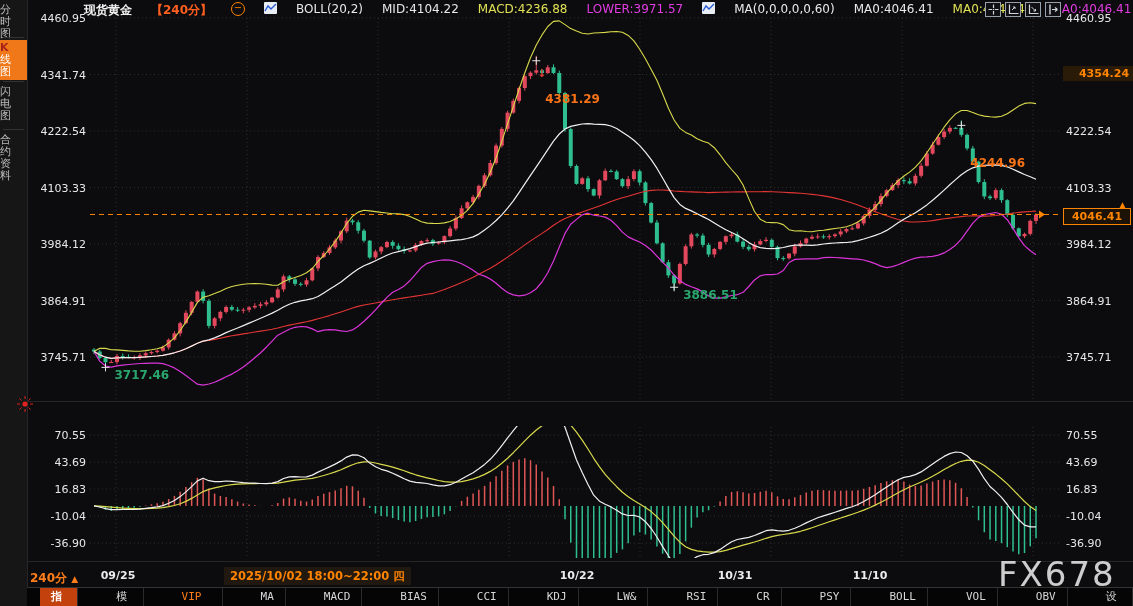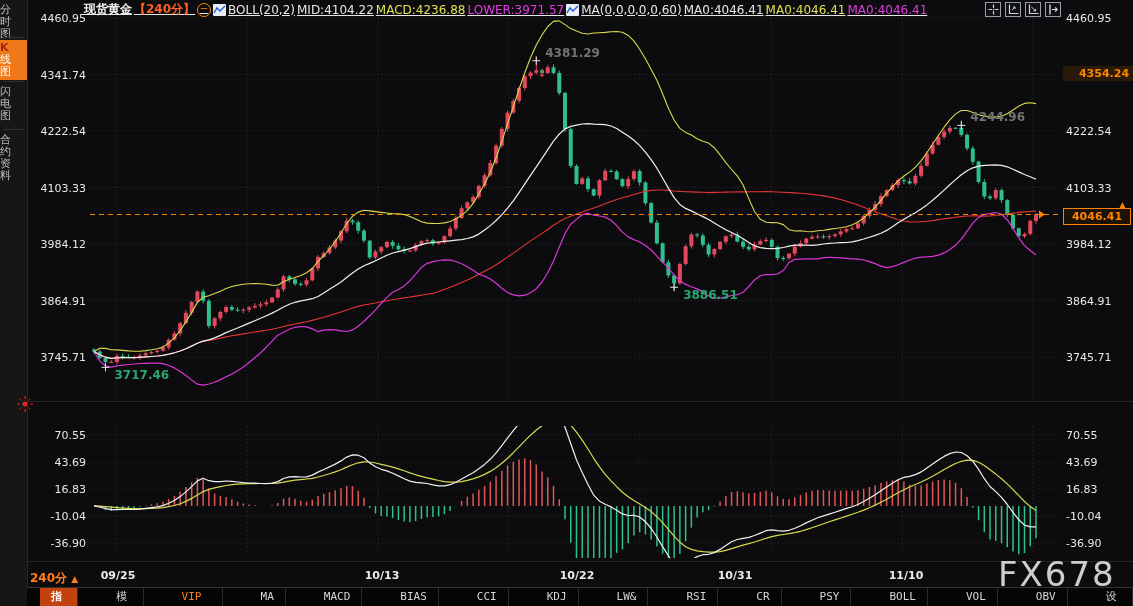--- a/index.html
+++ b/index.html
@@ -9,22 +9,22 @@
   
   .sidebar{position:absolute;left:0;top:0;bottom:0;width:27px;background:#161616;border-right:1px solid #262626;z-index:6;}
   .side-item{position:absolute;left:0;width:27px;font-size:11px;line-height:12px;
              color:#bdbdbd;white-space:pre-line;cursor:pointer;padding:2px 0;}
   .side-item.active{background:#f07818;color:#fff;}
   .side-item.active .kchar{color:#a82418;font-weight:bold;}
   .side-div{position:absolute;left:3px;width:21px;height:1px;background:#333;}
   .live-dot{position:absolute;left:17px;top:396px;width:16px;height:16px;z-index:7;}
 
   
-  .titlebar{position:absolute;left:84px;top:2px;height:15px;display:flex;align-items:center;gap:2px;
-            font-size:12px;white-space:nowrap;z-index:5;text-decoration:underline;}
+  .titlebar{position:absolute;left:84px;top:2px;height:15px;display:flex;gap:19px;
+            font-size:12px;white-space:nowrap;z-index:5;}
   .t-sym{color:#f2f2f2;font-weight:bold;}
   .t-period{color:#ff5f1f;font-weight:bold;}
   .collapse{width:12px;height:12px;border:1px solid #ff8400;border-radius:50%;color:#ff8400;
             font-size:10px;line-height:10px;text-align:center;cursor:pointer;}
   .mini-ico{width:13px;height:12px;background:#e9eef5;border-radius:1px;display:inline-block;}
   .c-w{color:#e8e8e8;} .c-y{color:#e0e055;} .c-m{color:#e03ce0;}
   .winicons{position:absolute;right:72px;top:2px;display:flex;gap:4px;z-index:5;}
   .wicon{width:14px;height:13px;border:1px solid #97a1ac;background:#101014;display:flex;
          align-items:center;justify-content:center;cursor:pointer;}
 
@@ -34,21 +34,21 @@
   .tick.r{left:1066px;width:64px;text-align:left;}
 
   .tag{position:absolute;left:1063px;width:66px;height:15px;line-height:15px;text-align:center;
        font-size:11px;font-weight:bold;color:#ff8400;z-index:3;}
   .tag.upper{background:#2a1a08;padding-left:8px;}
   .tag.price{background:#1c1206;border:1px solid #ff8400;}
   .alert-arrow{position:absolute;left:1119px;top:200px;color:#ff8400;font-size:9px;z-index:3;}
 
   
   .ann{position:absolute;font-size:12px;font-weight:bold;z-index:3;white-space:nowrap;}
-  .ann.high{color:#737373;} .ann.low{color:#2aa76f;}
+  .ann.high{color:#f97316;margin-top:46px;} .ann.low{color:#2aa76f;}
   .sigarrow{position:absolute;font-size:11px;font-weight:bold;color:#e33535;z-index:3;}
 
   
   .macdhdr{position:absolute;left:88px;top:408px;display:flex;gap:9px;font-size:12px;z-index:3;white-space:nowrap;}
 
   
   .hdiv{position:absolute;left:27px;right:0;height:1px;background:#262626;z-index:2;}
 
   
   .xlabel{position:absolute;top:569px;font-size:11px;font-weight:bold;color:#ececec;z-index:2;transform:translateX(-50%);}
@@ -757,22 +757,23 @@
   <div class="hdiv" style="top:561px"></div>
 
   <div class="period-sel">
     <span>240分</span> <span class="tri">▲</span>
   </div>
   <div id="x-labels">
       <div class="xlabel" style="left: 118px;">09/25</div>
       <div class="xlabel" style="left: 382px;">10/13</div>
       <div class="xlabel" style="left: 577px;">10/22</div>
       <div class="xlabel" style="left: 735px;">10/31</div>
-      <div class="xlabel" style="left: 870px; margin-left: 36px;">11/10</div>
+      <div class="xlabel" style="left: 870px;">11/10</div>
     </div>
+  <div class="xtooltip">2025/10/02 18:00~22:00 四</div>
 
   <div class="watermark">FX678</div>
 
   <div id="ann-layer">
       <div class="ann low" style="left: 114.488px; top: 368.39px;">3717.46</div>
       <div class="ann high" style="left: 545.28px; top: 45.7562px;">4381.29</div>
       <div class="sigarrow" style="left: 537.28px; top: 66.7562px;">↓</div>
       <div class="ann low" style="left: 683.134px; top: 288.265px;">3886.51</div>
       <div class="ann high" style="left: 970.329px; top: 110.372px;">4244.96</div>
     </div>

